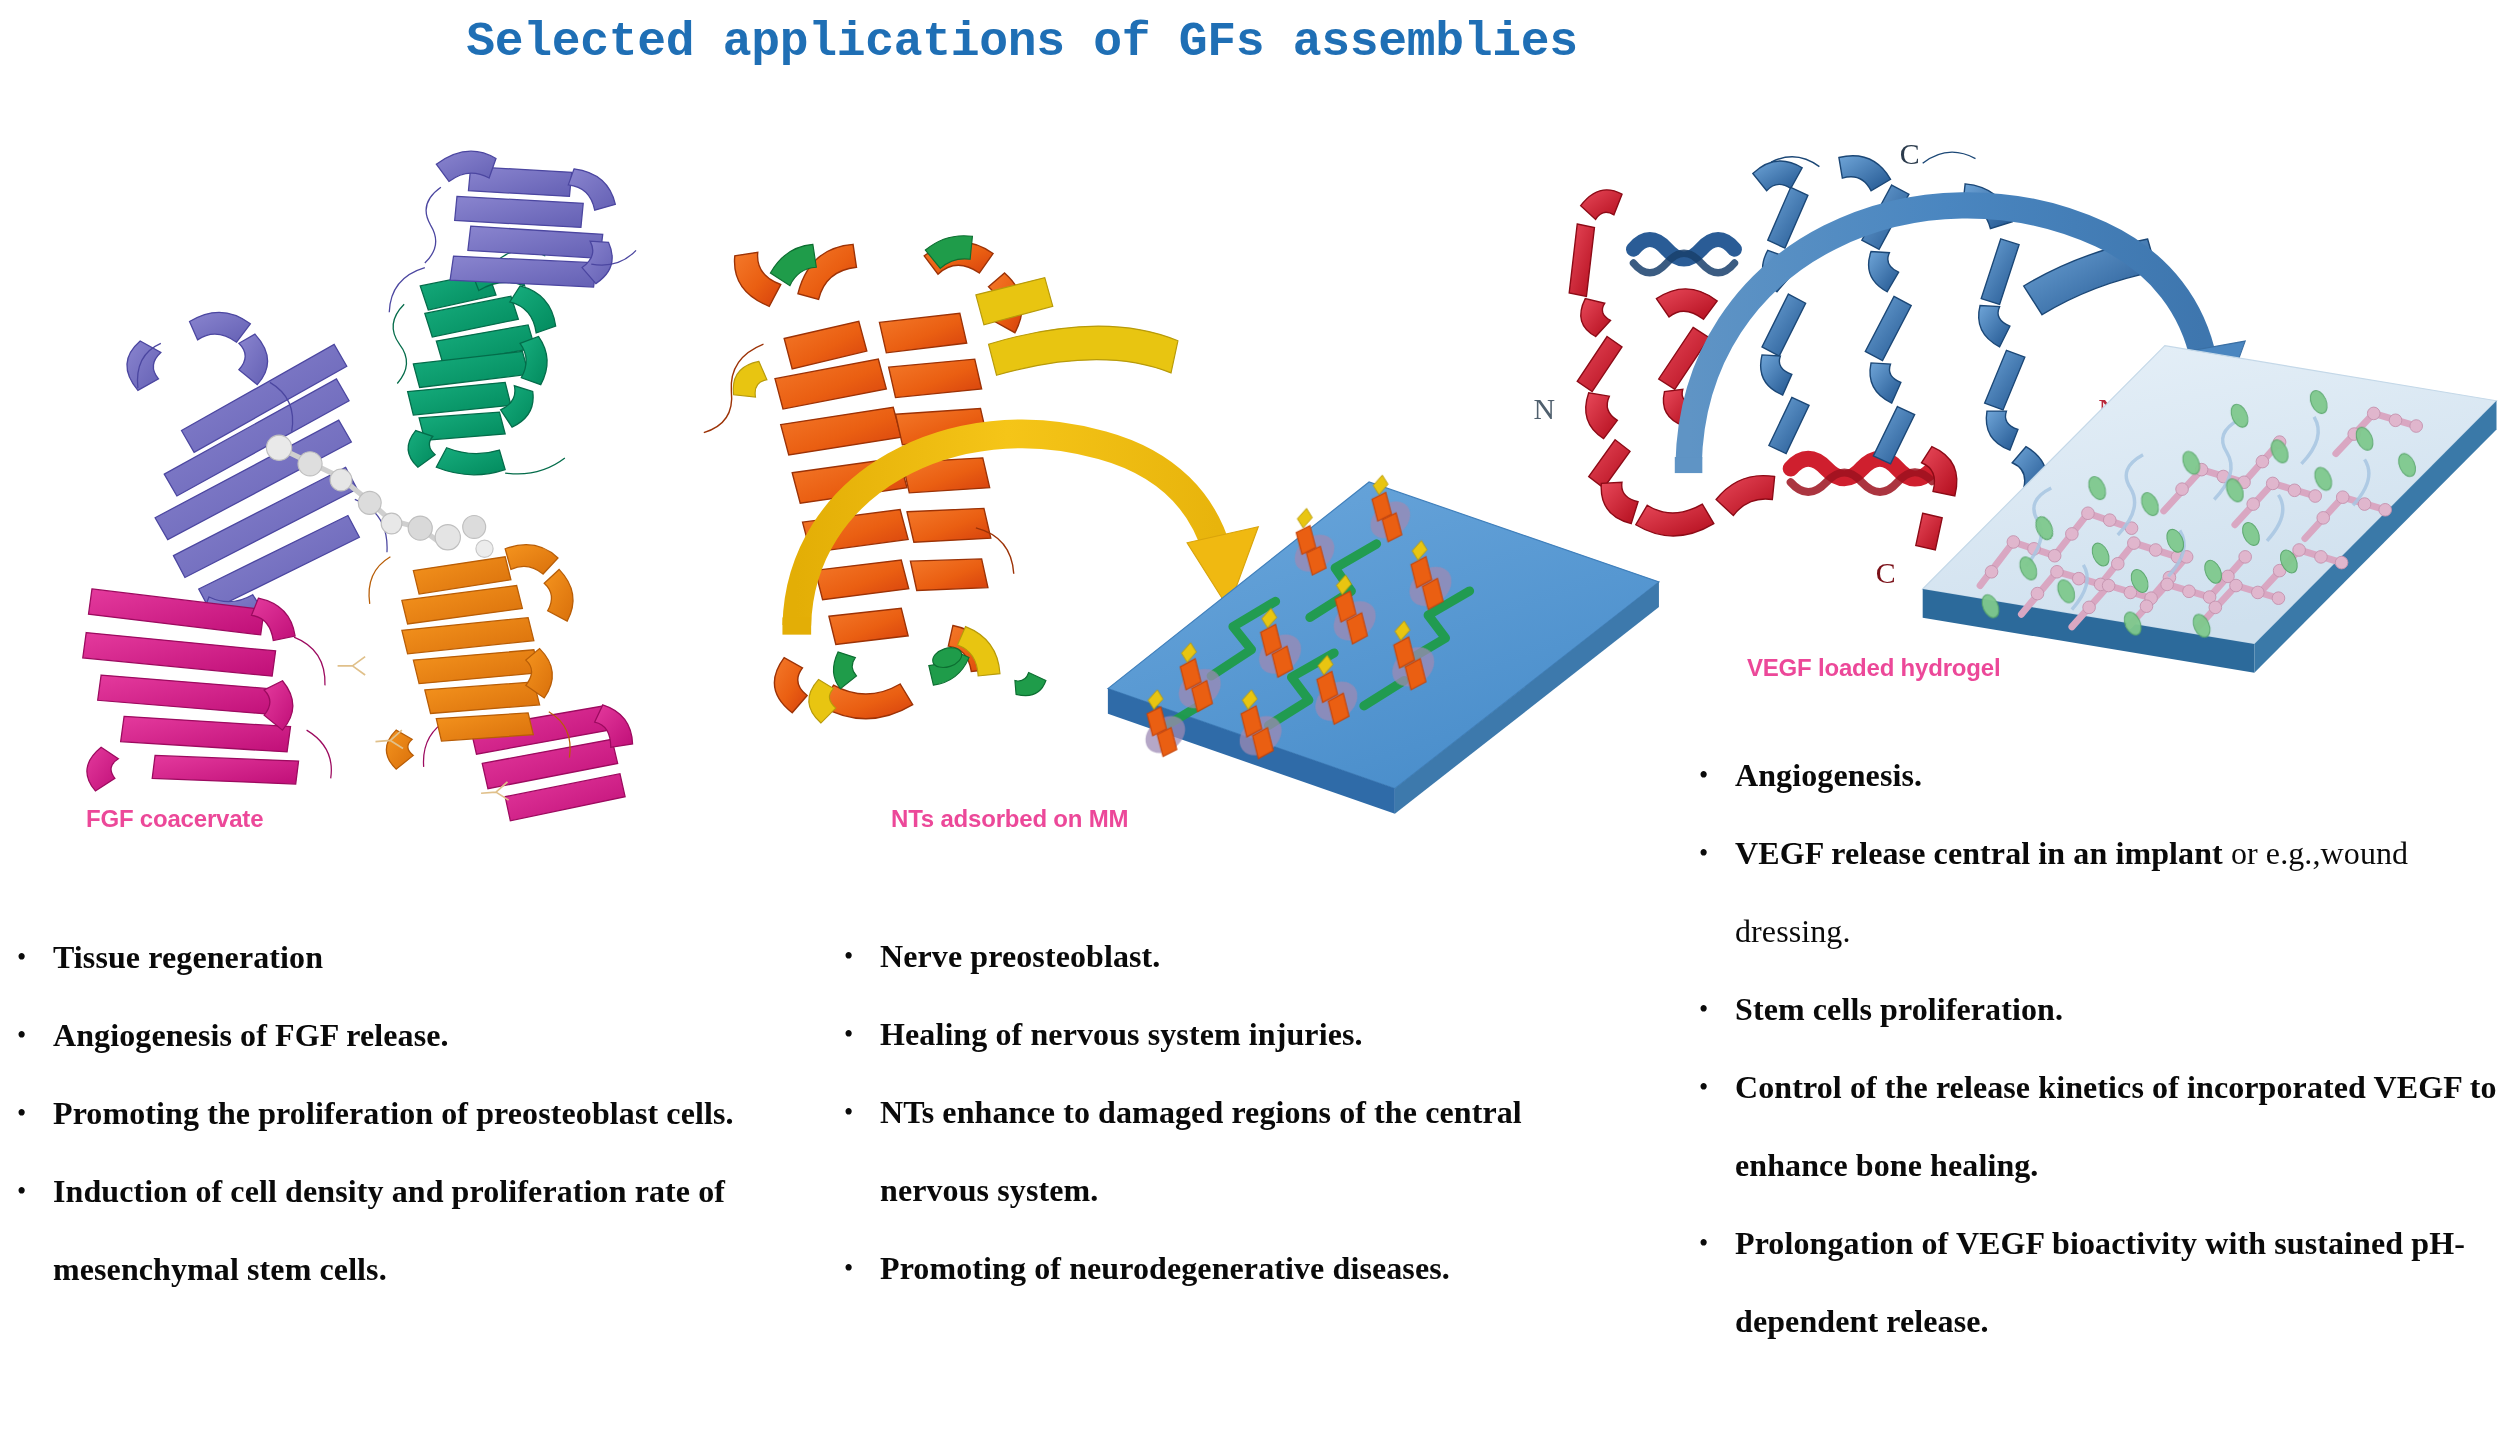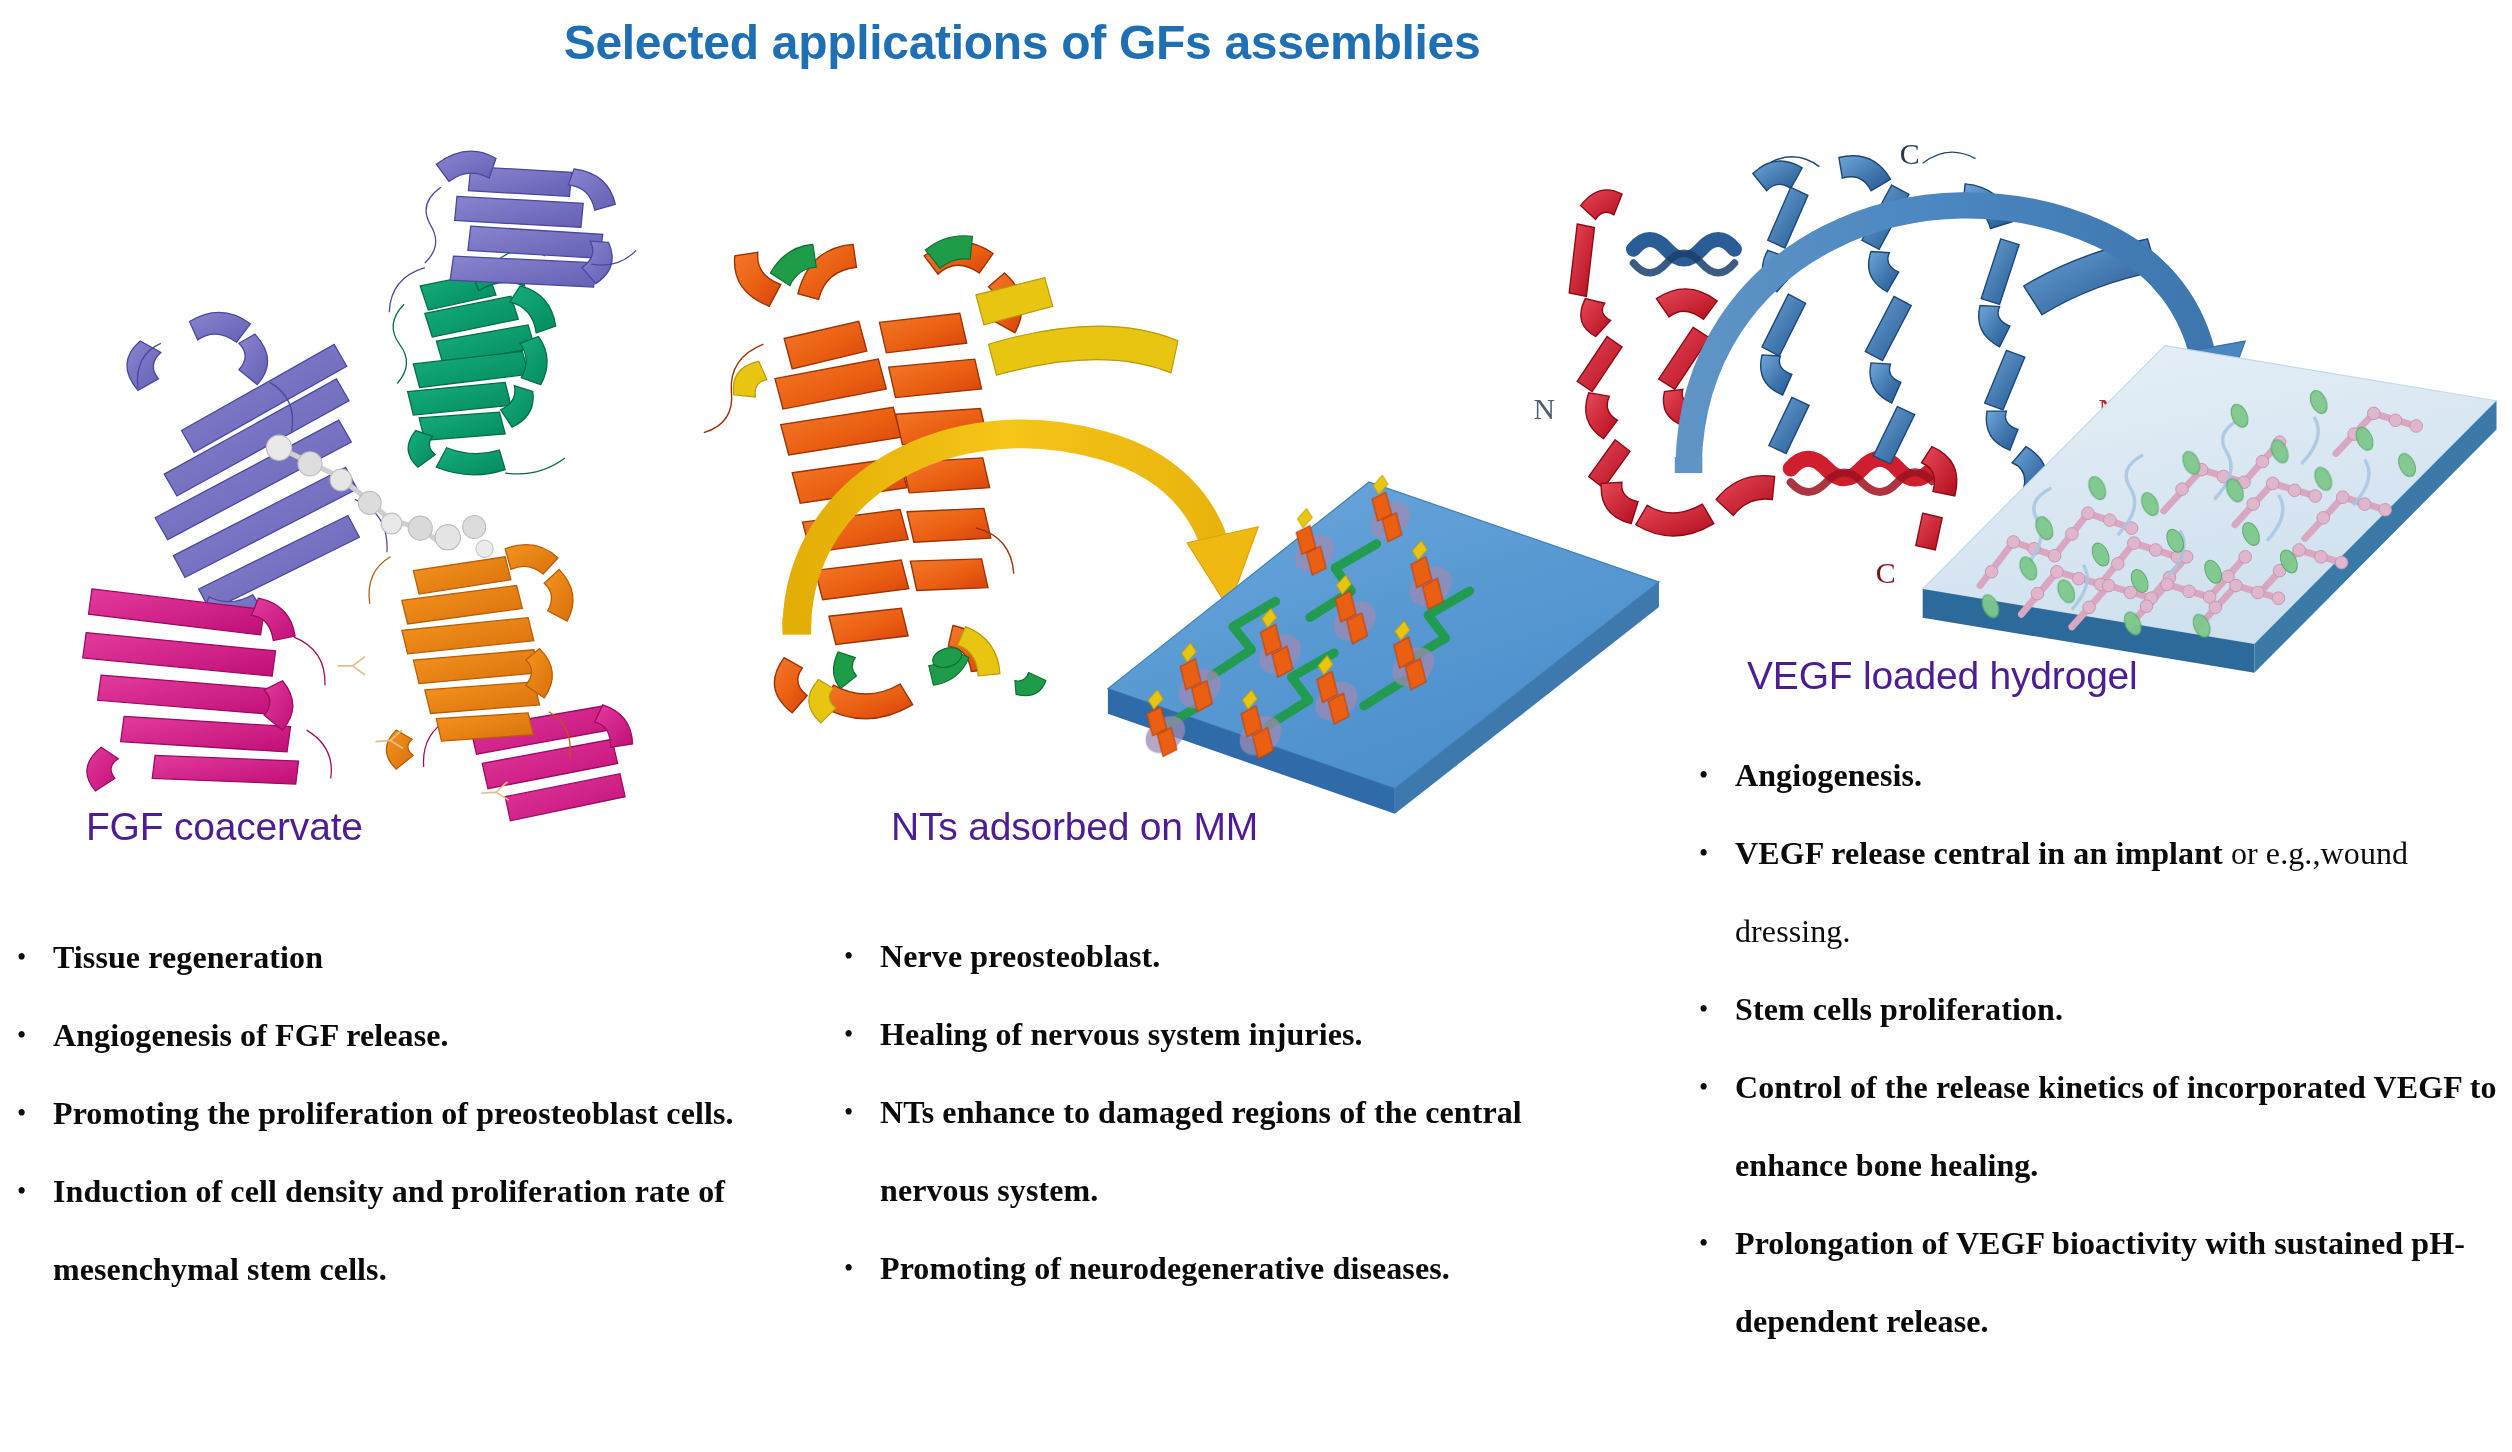--- a/index.html
+++ b/index.html
@@ -4,30 +4,30 @@
 <style>
   html,body{margin:0;padding:0;background:#ffffff;}
   body{width:2512px;height:1453px;position:relative;overflow:hidden;
        font-family:"Liberation Serif",serif;-webkit-font-smoothing:antialiased;}
 
   .fig{position:absolute;inset:0;}
 
   
   #figure-title{
     position:absolute;top:15px;left:0;width:2044px;text-align:center;
-    font-family:Liberation Sans, sans-serif;font-weight:bold;
+    font-family:Liberation Mono, monospace;font-weight:bold;
     font-size:48px;letter-spacing:-0.3px;color:#1F6FB5;
     white-space:nowrap;
   }
 
   
   .col-heading{
     position:absolute;
-    font-family:"Liberation Sans",sans-serif;font-weight:normal;
-    font-size:39px;color:#4c1d95;white-space:nowrap;letter-spacing:-0.2px;
+    font-family:"Liberation Sans",sans-serif;font-weight:bold;
+    font-size:24px;color:#ec4899;white-space:nowrap;letter-spacing:-0.2px;
   }
   #heading-fgf{left:86px;top:805px;text-align:center;}
   #heading-nts{left:891px;top:805px;}
   #heading-vegf{left:1747px;top:654px;}
 
   
   .bullets{position:absolute;}
   .bullet-row{display:flex;align-items:flex-start;margin-bottom:0px;}
   .bullet-dot{
     flex:0 0 auto;width:36px;text-align:left;

